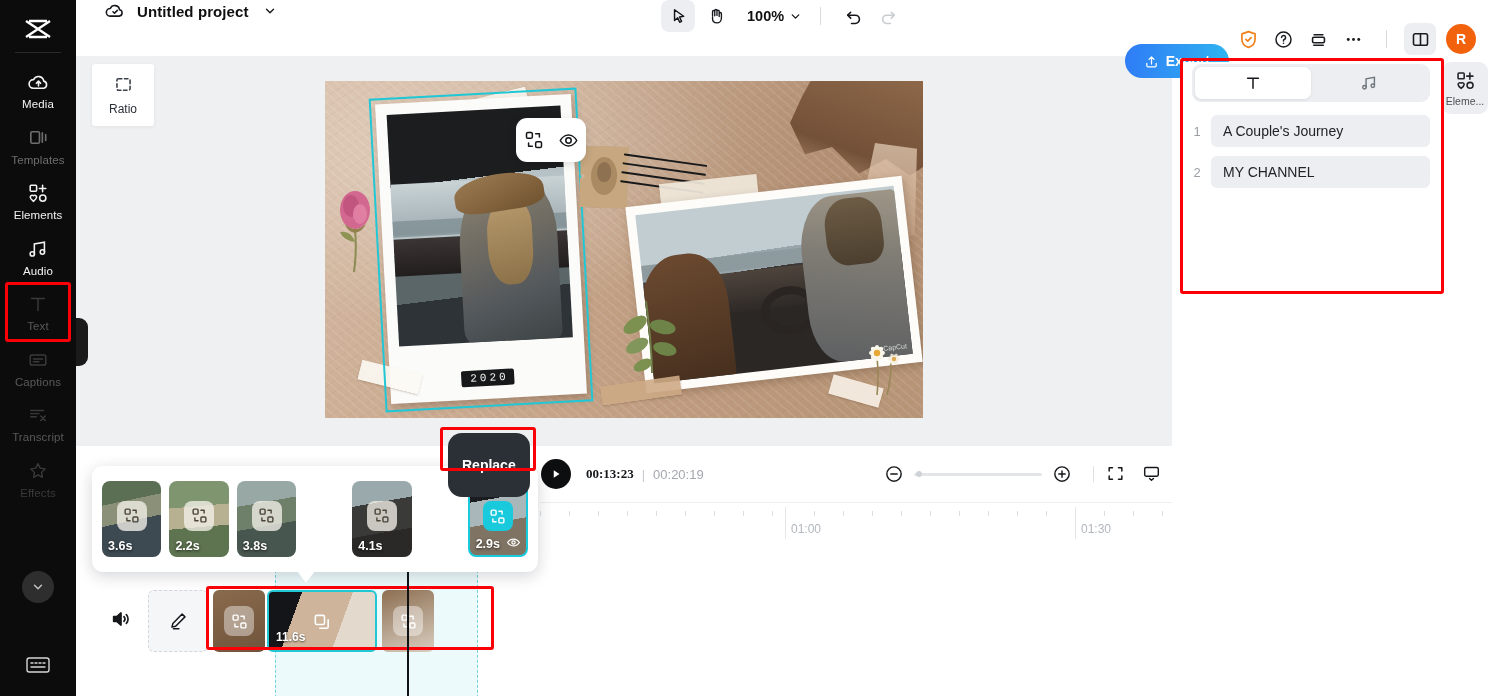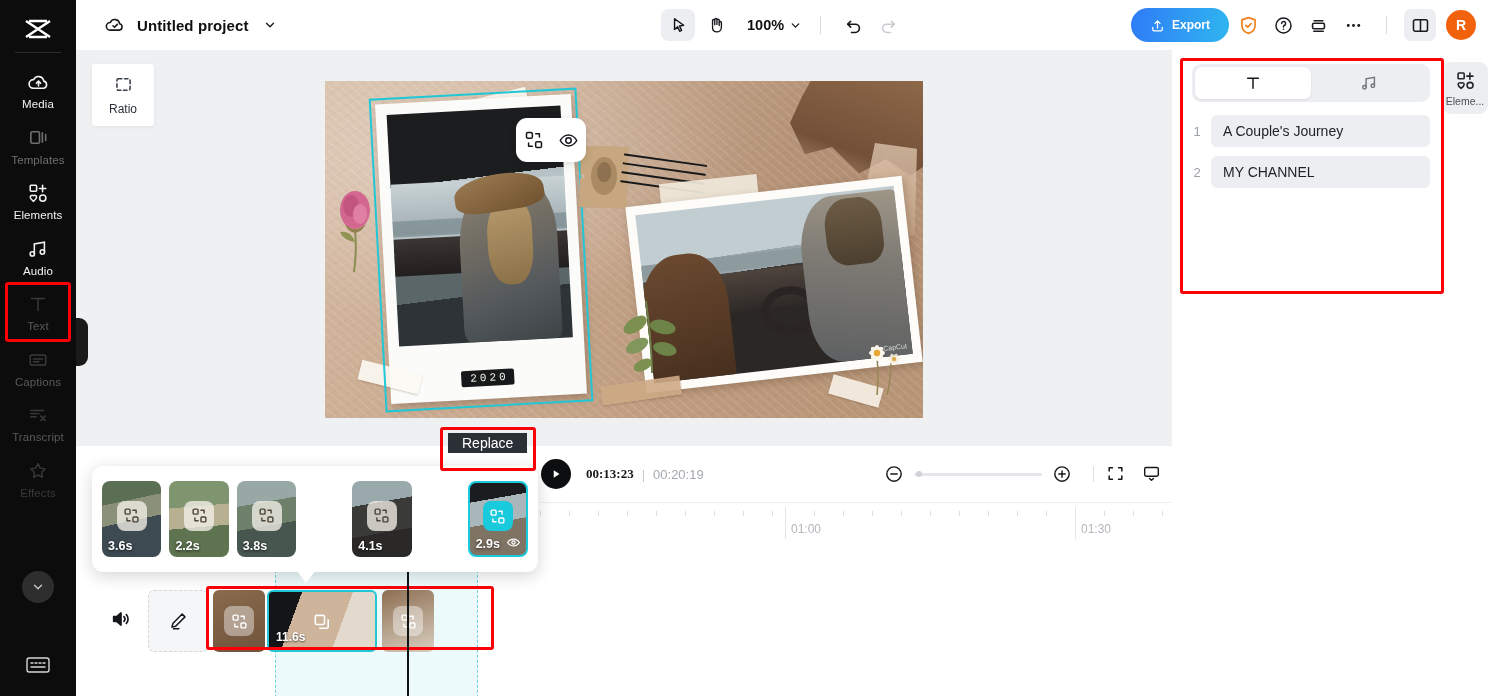--- a/index.html
+++ b/index.html
@@ -39,41 +39,41 @@
     background:#2e2e2e; display:flex; align-items:center; justify-content:center; cursor:pointer;
   }
   .rail-kbd { position:absolute; left:24px; top:654px; width:28px; height:22px; display:flex; align-items:center; justify-content:center; }
   .rail-handle {
     position:absolute; left:76px; top:318px; width:12px; height:48px;
     background:#1a1a1a; border-radius:0 9px 9px 0; cursor:pointer; z-index:21;
   }
 
   
   .topbar {
-    position:absolute; left:76px; top:0; right:0; height:50px; background:#ffffff;
-    display:flex; align-items:center; z-index:15;
+    position:absolute; left:76px; top:0; right:0; height:56px; background:#ffffff;
+    display:flex; align-items:flex-start; z-index:15;
   }
   .tb-left { display:flex; align-items:center; gap:11px; padding-left:28px; }
   .tb-cloud { width:22px; height:22px; display:flex; align-items:center; justify-content:center; }
   .tb-title { font-size:15px; font-weight:700; color:#101010; letter-spacing:.1px; }
   .tb-chev { width:16px; height:16px; margin-left:2px; display:flex; align-items:center; justify-content:center; cursor:pointer; }
 
   .tb-center { position:absolute; left:585px; display:flex; align-items:center; gap:4px; }
   .tb-tool { width:34px; height:32px; border-radius:8px; display:flex; align-items:center; justify-content:center; cursor:pointer; }
   .tb-tool.sel { background:#eceef1; }
   .tb-zoom { display:flex; align-items:center; gap:5px; margin-left:10px; cursor:pointer; }
   .tb-zoom .zt { font-size:14.5px; font-weight:700; color:#111; }
   .tb-sep { width:1px; height:18px; background:#d8dade; margin:0 14px; }
   .tb-undo { width:30px; height:30px; display:flex; align-items:center; justify-content:center; cursor:pointer; }
 
   .tb-right { position:absolute; right:18px; display:flex; align-items:center; gap:3px; }
   .exp-btn {
     display:flex; align-items:center; gap:7px; height:34px; padding:0 19px; border-radius:17px;
     background:linear-gradient(98deg,#2f7bf6 0%, #2fb6f0 100%); color:#fff;
-    font-size:12px; font-weight:700; border:none; cursor:pointer;
+    font-size:14px; font-weight:700; border:none; cursor:pointer;margin-top:44px;
   }
   .ricon { width:32px; height:32px; display:flex; align-items:center; justify-content:center; cursor:pointer; border-radius:7px; }
   .ricon.boxed { background:#eceef1; }
   .avatar {
     width:30px; height:30px; border-radius:50%; background:#f2610c; color:#fff;
     display:flex; align-items:center; justify-content:center;
     font-size:14px; font-weight:700; margin-left:7px; cursor:pointer;
   }
 
   
@@ -318,22 +318,22 @@
     display:flex; align-items:center; justify-content:center;
   }
   .th-badge.cyan { background:#19c9dc; }
   .th-dur {
     position:absolute; left:6px; bottom:4px; color:#fff; font-size:12.5px; font-weight:700;
     text-shadow:0 1px 3px rgba(0,0,0,.7);
   }
   .th-eye { position:absolute; right:5px; bottom:5px; width:15px; height:15px; }
 
   .replace-tip {
-    position:absolute; left:448px; top:433px; padding:2px 14px; border-radius:0;
-    background:#2b2f36; color:#fff; font-size:14px; font-weight:400; z-index:16;
+    position:absolute; left:448px; top:433px; padding:24px 14px; border-radius:14px;
+    background:#2b2f36; color:#fff; font-size:14px; font-weight:700; z-index:16;
   }
   .replace-hi {
     position:absolute; left:440px; top:427px; width:96px; height:44px;
     border:3px solid #fb0007; border-radius:3px; z-index:17; pointer-events:none;
   }
 
   
   .rpanel {
     position:absolute; right:54px; top:62px; width:258px; height:230px;
     background:#fff; z-index:18;

